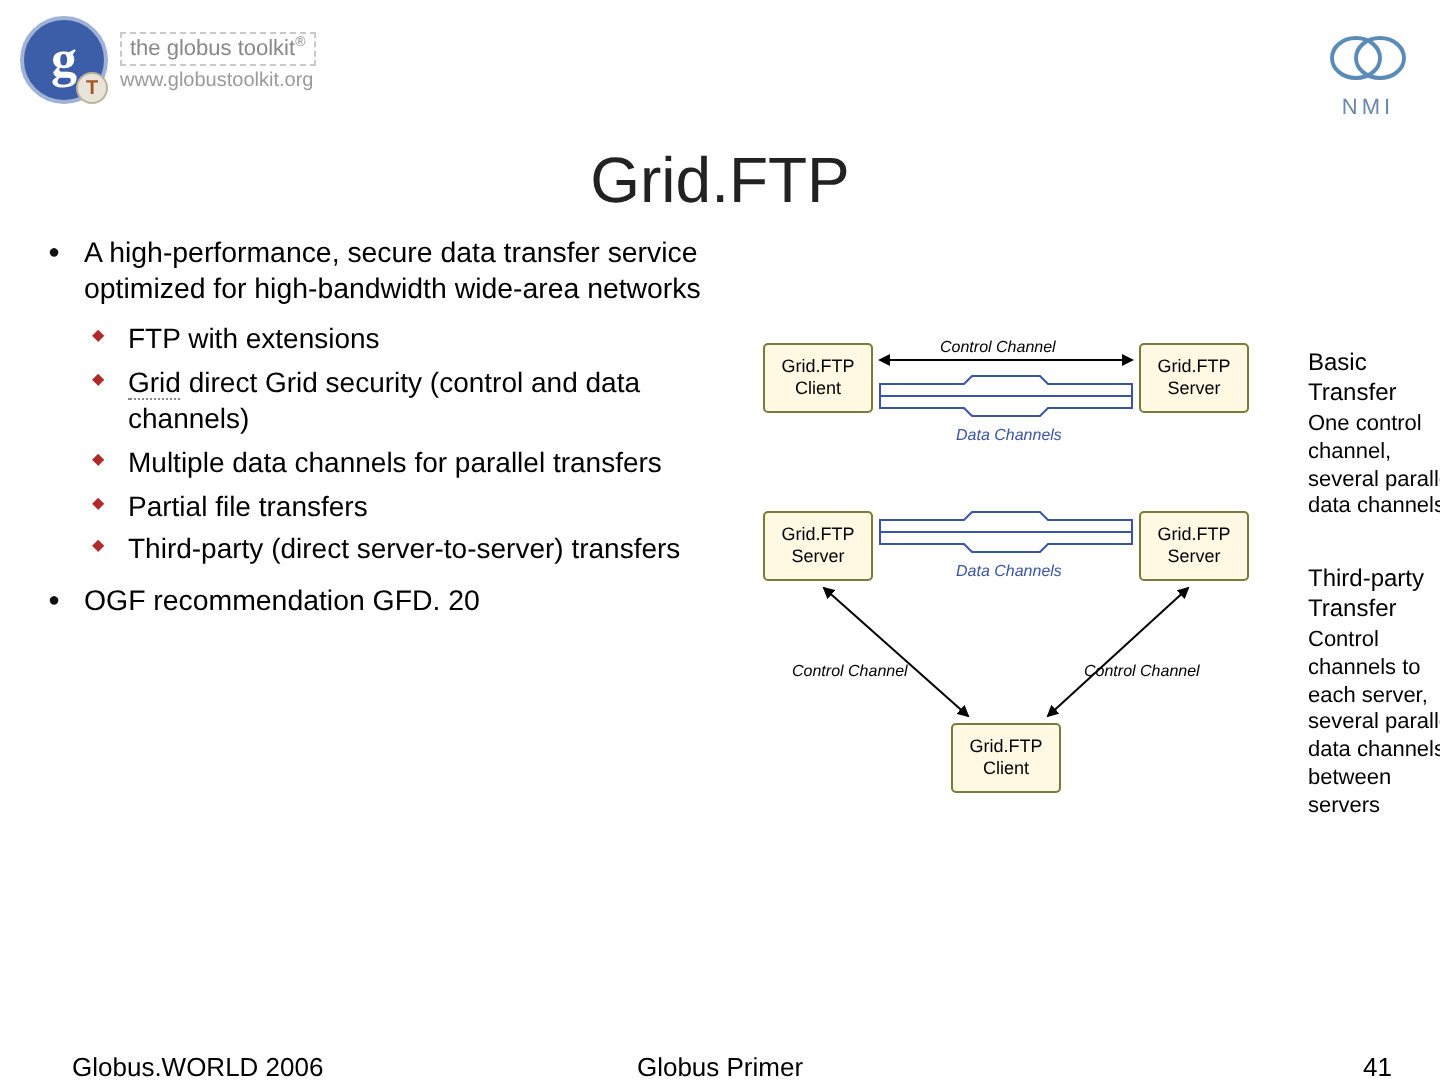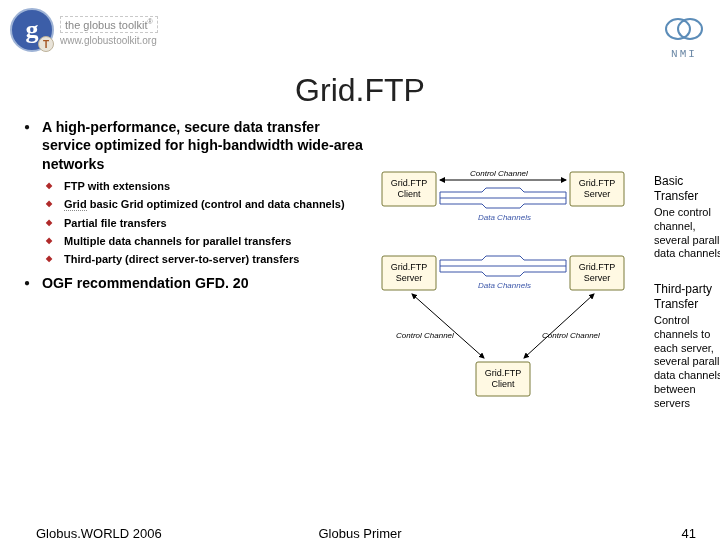--- a/index.html
+++ b/index.html
@@ -9,28 +9,28 @@
   .gt-logo { display: inline-flex; align-items: center; gap: 6px; }
   .gt-badge { width: 44px; height: 44px; border-radius: 50%; background: #3c5ea8; border: 2px solid #9eb3d6; display: flex; align-items: center; justify-content: center; position: relative; }
   .gt-badge .g { color: #fff; font-size: 26px; font-weight: bold; font-family: Georgia, serif; }
   .gt-badge .t { position: absolute; right: -2px; bottom: -2px; width: 16px; height: 16px; border-radius: 50%; background: #e9e4da; border: 1px solid #bdb29a; color: #a55626; font-size: 10px; font-weight: bold; display: flex; align-items: center; justify-content: center; }
   .gt-text { display: inline-block; color: #888; font-size: 11px; border: 1px dashed #c9c9c9; padding: 1px 4px; }
   .gt-text .tr { font-size: 7px; vertical-align: super; }
   .gt-url { color: #9a9a9a; font-size: 10px; margin-top: 2px; }
   .nmi-logo { position: absolute; right: 6px; top: 6px; text-align: center; }
   .nmi-logo .ring { width: 40px; height: 30px; margin: 0 auto 4px; position: relative; }
   .nmi-logo .ring svg { stroke: #5b8cb8; fill: none; stroke-width: 2; }
-  .nmi-logo .label { color: #6b88a6; font-size: 11px; letter-spacing: 2px; font-family: Liberation Mono, monospace; }
+  .nmi-logo .label { color: #6b88a6; font-size: 11px; letter-spacing: 2px; font-family: Liberation Sans, sans-serif; }
   .title { position: absolute; top: 72px; left: 0; right: 0; text-align: center; font-size: 32px; color: #222; }
   .body { position: absolute; top: 118px; left: 24px; width: 346px; }
-  ul.top { list-style: none; font-weight: bold; }
+  ul.top { list-style: none; }
   ul.top > li { position: relative; padding-left: 18px; font-size: 14.2px; line-height: 1.3; margin-bottom: 8px; }
   ul.top > li::before { content: "●"; position: absolute; left: 0; top: 2px; font-size: 10px; color: #111; }
   ul.sub { list-style: none; margin-top: 6px; }
-  ul.sub > li { position: relative; padding-left: 22px; font-size: 11px; line-height: 1.28; margin-bottom: 4px; }
+  ul.sub > li { position: relative; padding-left: 22px; font-size: 14px; line-height: 1.28; margin-bottom: 4px; }
   ul.sub > li::before { content: "◆"; position: absolute; left: 4px; top: 2px; font-size: 8px; color: #b02a2a; }
   .dotted { border-bottom: 1px dotted #888; }
   .right { position: absolute; top: 152px; left: 378px; width: 330px; }
   .diagram { margin-bottom: 22px; }
   .diagram svg { display: block; }
   .diagram-box { fill: #fff9e3; stroke: #7a7a3a; stroke-width: 1; }
   .diagram-box-text { font-size: 9px; font-family: Arial; fill: #000; text-anchor: middle; }
   .ctrl-line { stroke: #000; stroke-width: 1; fill: none; }
   .ctrl-text { font-size: 8px; font-style: italic; }
   .data-shape { fill: none; stroke: #3a55a8; stroke-width: 1; }
@@ -72,23 +72,23 @@
   </div>
 
   <div class="title">Grid.FTP</div>
 
   <div class="body">
     <ul class="top">
       <li>
         <span>A high-performance, secure data transfer service optimized for high-bandwidth wide-area networks</span>
         <ul class="sub">
           <li>FTP with extensions</li>
-          <li><span class="dotted">Grid</span><span> basic Grid optimized (control and data channels)</span></li>
+          <li><span class="dotted">Grid</span><span> direct Grid security (control and data channels)</span></li>
+          <li>Multiple data channels for parallel transfers</li>
           <li>Partial file transfers</li>
-          <li>Multiple data channels for parallel transfers</li>
           <li>Third-party (direct server-to-server) transfers</li>
         </ul>
       </li>
       <li>OGF recommendation GFD. 20</li>
     </ul>
   </div>
 
   <div class="right">
 
     <div class="diagram">

